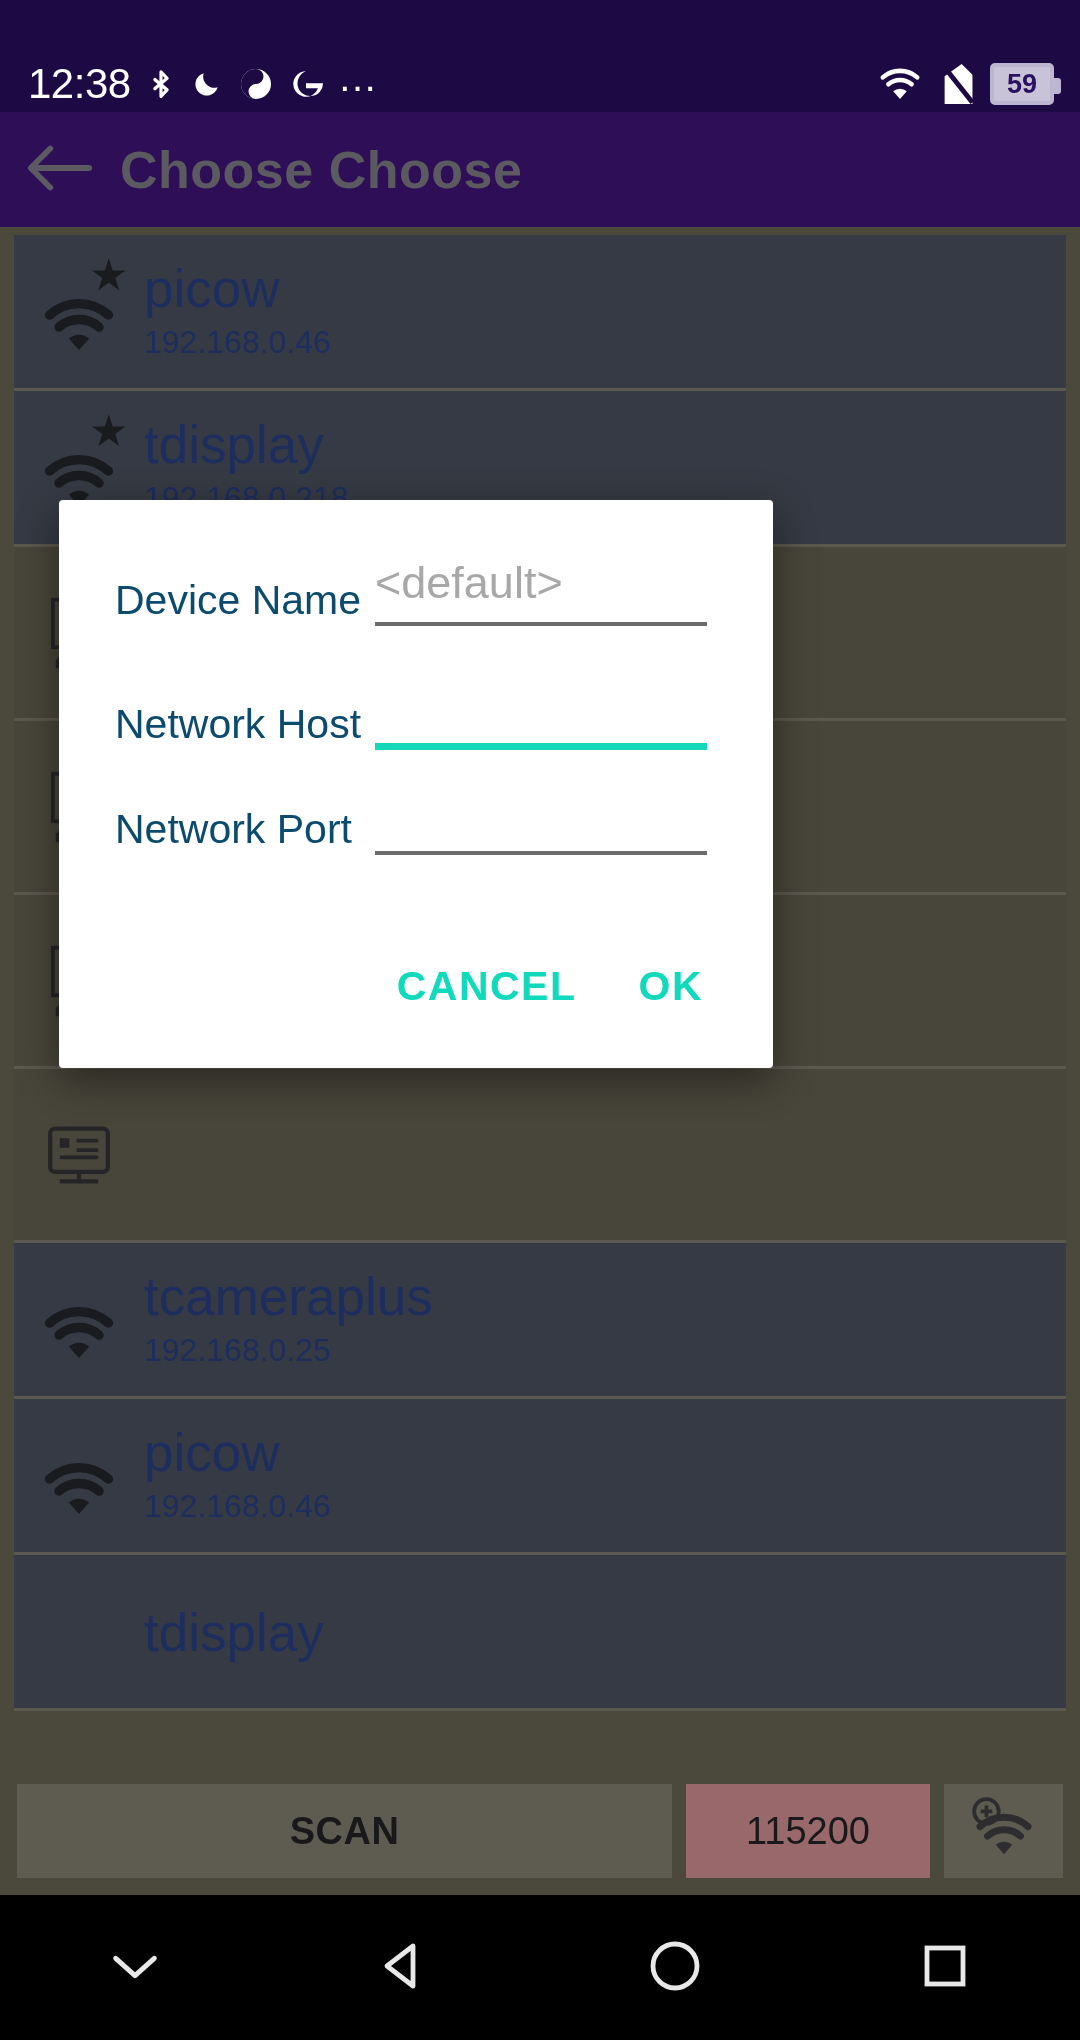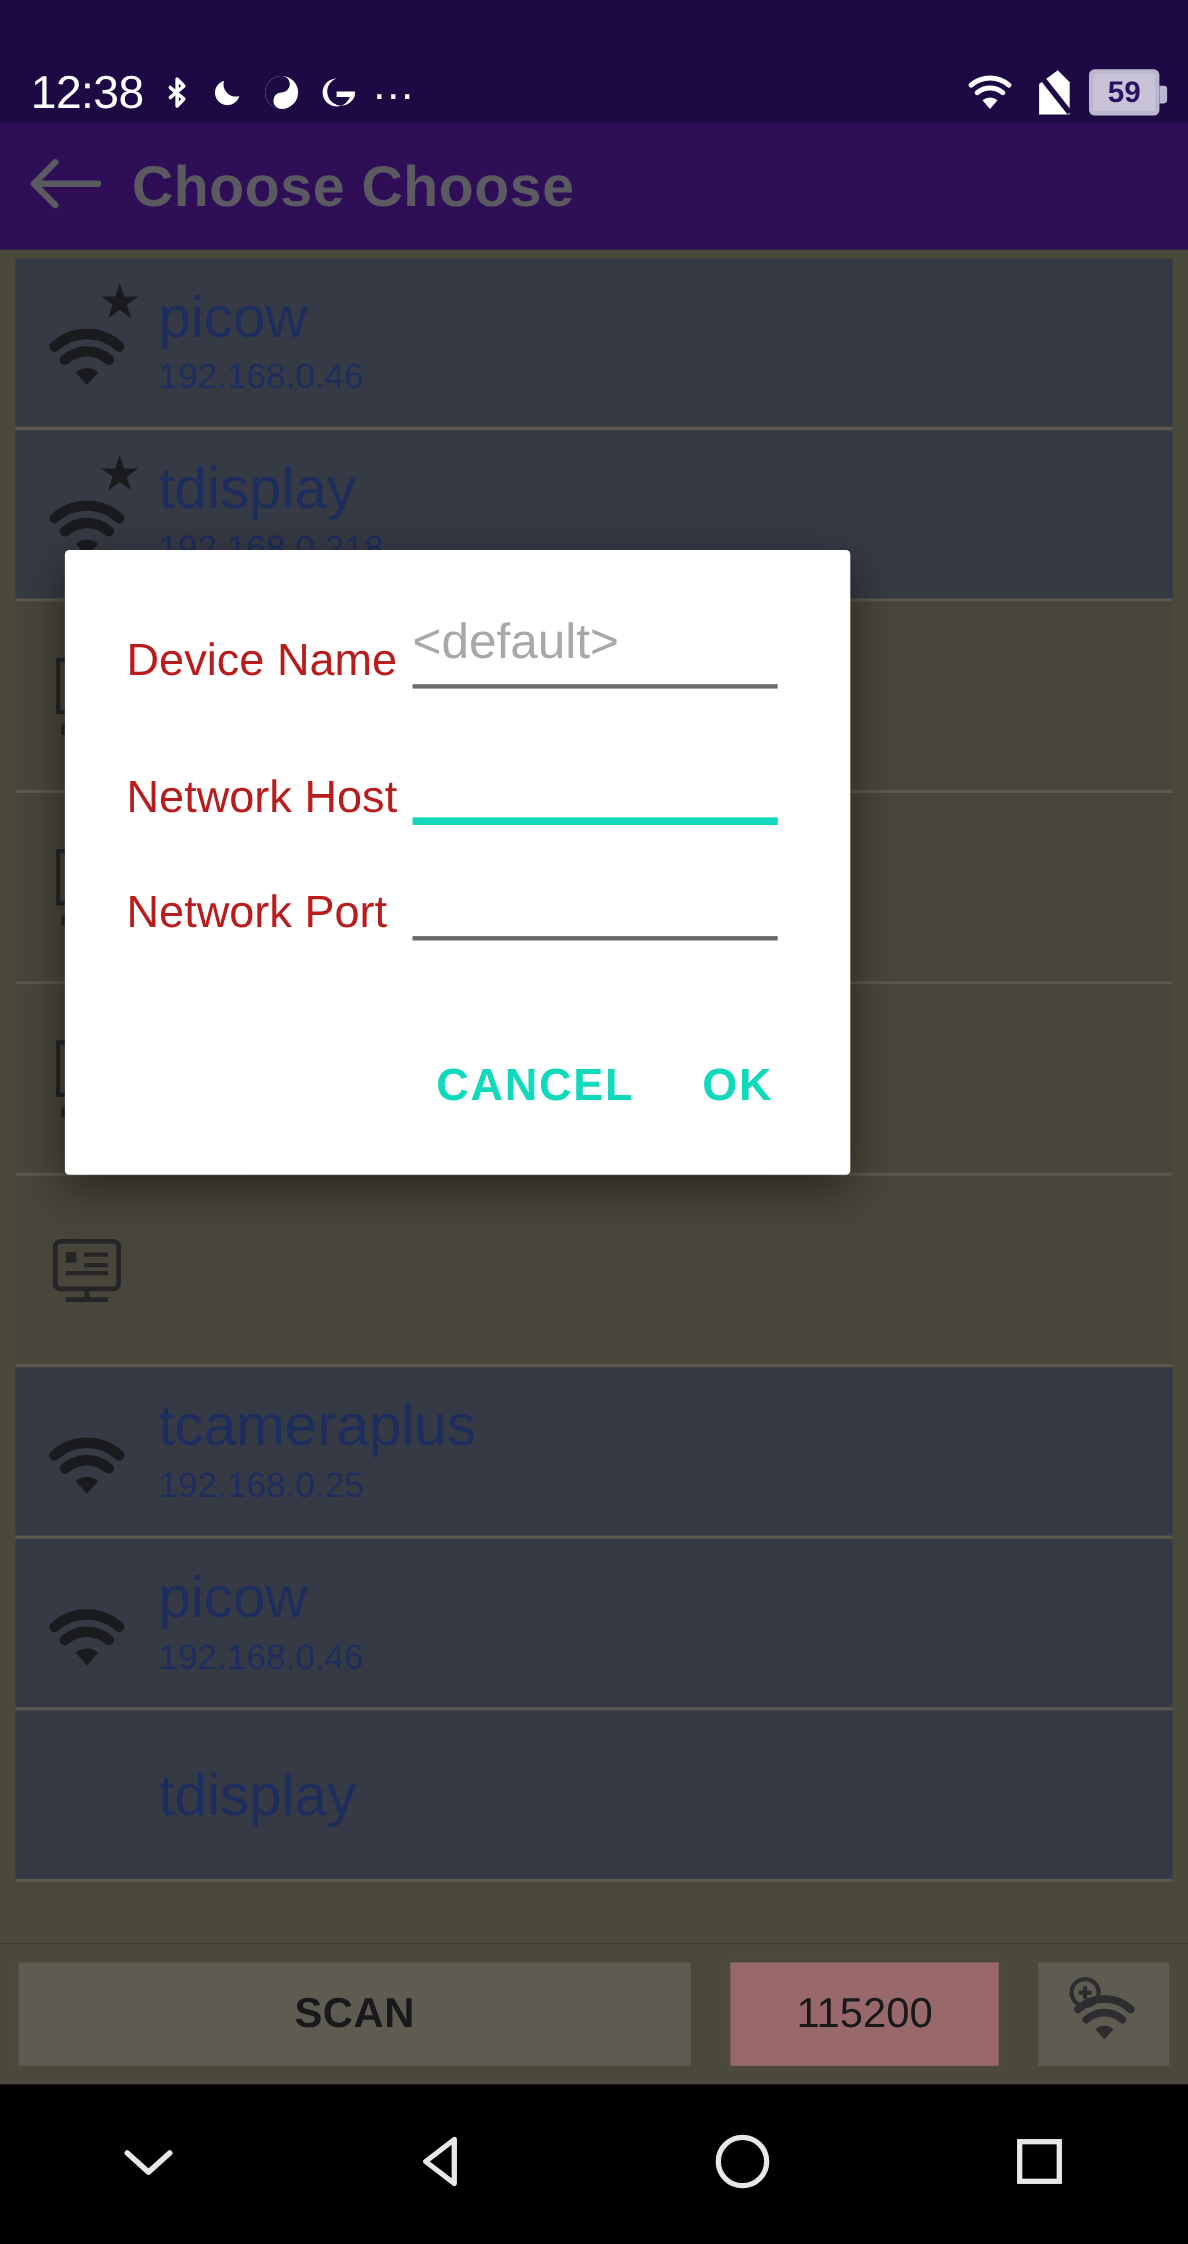--- a/index.html
+++ b/index.html
@@ -96,21 +96,21 @@
     height: 174px;
     display: flex; align-items: center;
   }
   .ser-icon { width: 130px; display: flex; align-items: center; justify-content: center; }
 
   
   .bottombar {
     position: absolute; left: 0; bottom: 145px;
     width: 1080px; height: 128px;
     background: #6f6a50;
-    display: flex; align-items: center; gap: 30px;
+    display: flex; align-items: center; gap: 8px;
     padding: 0 14px;
   }
   .btn-scan {
     flex: 1 1 auto;
     height: 100px;
     background: #938e76;
     border: 3px solid #6f6a50;
     display: flex; align-items: center; justify-content: center;
     color: #141414; font-size: 38px; font-weight: bold; letter-spacing: 0.5px;
   }
@@ -159,21 +159,21 @@
   .dlg-title {
     color: #1a1a1a; font-size: 51px; font-weight: bold;
     padding: 0 56px; margin-bottom: 50px; letter-spacing: 0.2px;
   }
   .field-row {
     display: flex; align-items: flex-end;
     padding: 0 66px 0 56px;
     margin-bottom: 44px;
   }
   .field-label {
-    color: #b91c1c; font-size: 41px;
+    color: #0c4a6e; font-size: 41px;
     width: 260px; flex: 0 0 260px;
     padding-bottom: 14px;
   }
   .field-input {
     flex: 1 1 auto;
     position: relative;
     padding-bottom: 12px;
   }
   .field-input .val {
     display: block;

